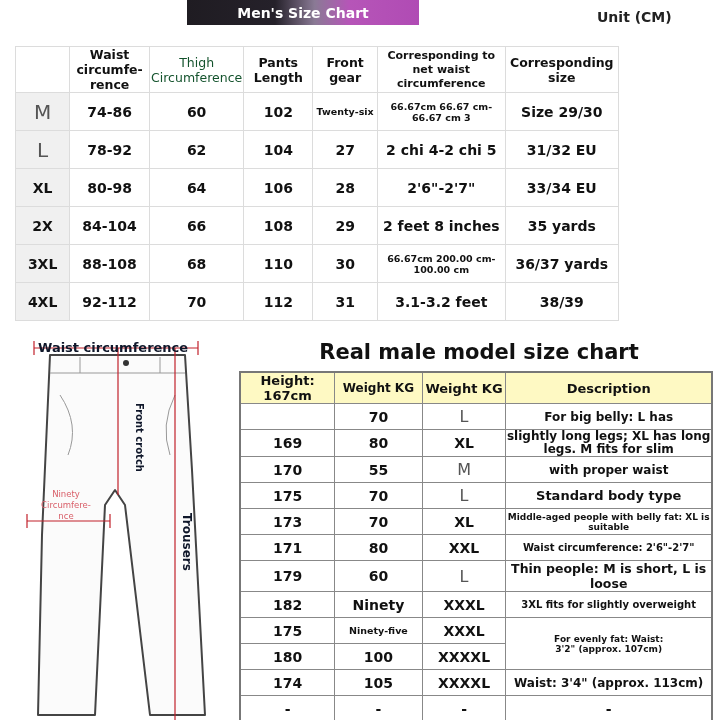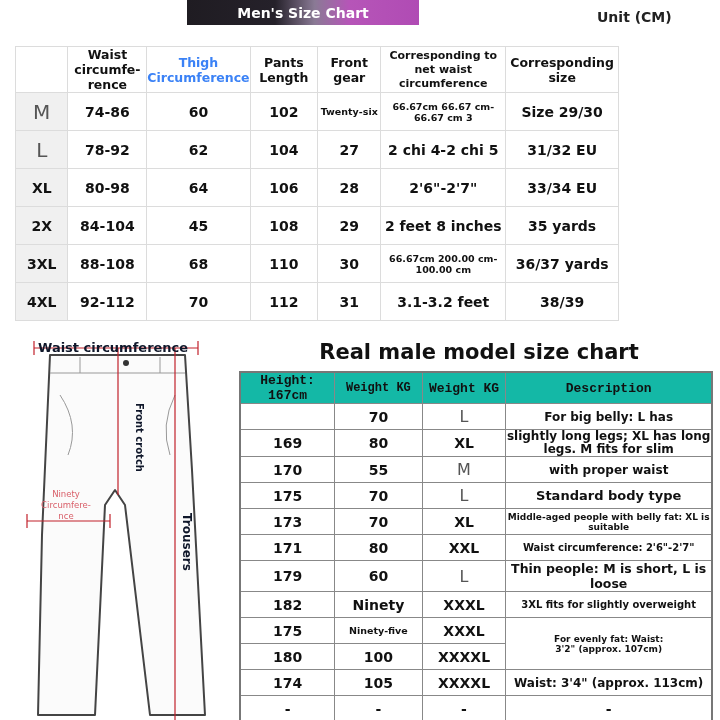--- a/index.html
+++ b/index.html
@@ -9,27 +9,27 @@
     color:#fff;font-weight:bold;font-size:14px;display:flex;align-items:center;justify-content:center;}
   .unit{position:absolute;left:597px;top:9px;font-size:14px;font-weight:bold;color:#222;}
   table{border-collapse:collapse;position:absolute;}
   #t1{left:15px;top:46px;width:604px;}
   #t1 td,#t1 th{border:1px solid #dcdcdc;text-align:center;font-weight:bold;font-size:14px;padding:0;}
   #t1 th{height:36px;font-size:12.5px;line-height:15px;}
   #t1 td{height:37px;}
   #t1 td.size{background:#f0f0f0;font-size:14px;}
   #t1 td.size.thin{font-weight:normal;font-size:20px;color:#555;}
   #t1 .small{font-size:9.5px;line-height:11px;font-weight:bold;}
-  #t1 th.thin{font-weight:bold;color:#3b82f6;}
+  #t1 th.thin{font-weight:normal;color:#14532d;}
   .diagram{position:absolute;left:20px;top:335px;width:200px;height:385px;}
   .diag-label{position:absolute;color:#0f172a;font-weight:bold;}
   .title2{position:absolute;left:239px;top:340px;width:480px;text-align:center;font-size:21px;font-weight:bold;}
   #t2{left:239px;top:371px;width:474px;border:2px solid #777;}
   #t2 td,#t2 th{border:1px solid #888;text-align:center;font-weight:bold;font-size:14px;padding:0;height:25px;}
-  #t2 th{background:#14b8a6;height:30px;font-size:13px;font-family:Liberation Mono, monospace;}
+  #t2 th{background:#fef9c3;height:30px;font-size:13px;}
   #t2 th.sm{font-size:12px;}
   #t2 td.thin{font-weight:normal;color:#555;font-size:16px;}
   #t2 td.xs{font-size:9.5px;}
   #t2 td.s{font-size:12px;}
   #t2 td.desc-s{font-size:9px;}
 </style>
 </head>
 <body>
 
 <div class="banner">
@@ -80,21 +80,21 @@
     <td>80-98</td>
     <td>64</td>
     <td>106</td>
     <td>28</td>
     <td>2'6"-2'7"</td>
     <td>33/34 EU</td>
   </tr>
   <tr>
     <td class="size">2X</td>
     <td>84-104</td>
-    <td>45</td>
+    <td>66</td>
     <td>108</td>
     <td>29</td>
     <td>2 feet 8 inches</td>
     <td>35 yards</td>
   </tr>
   <tr>
     <td class="size">3XL</td>
     <td>88-108</td>
     <td>68</td>
     <td>110</td>

